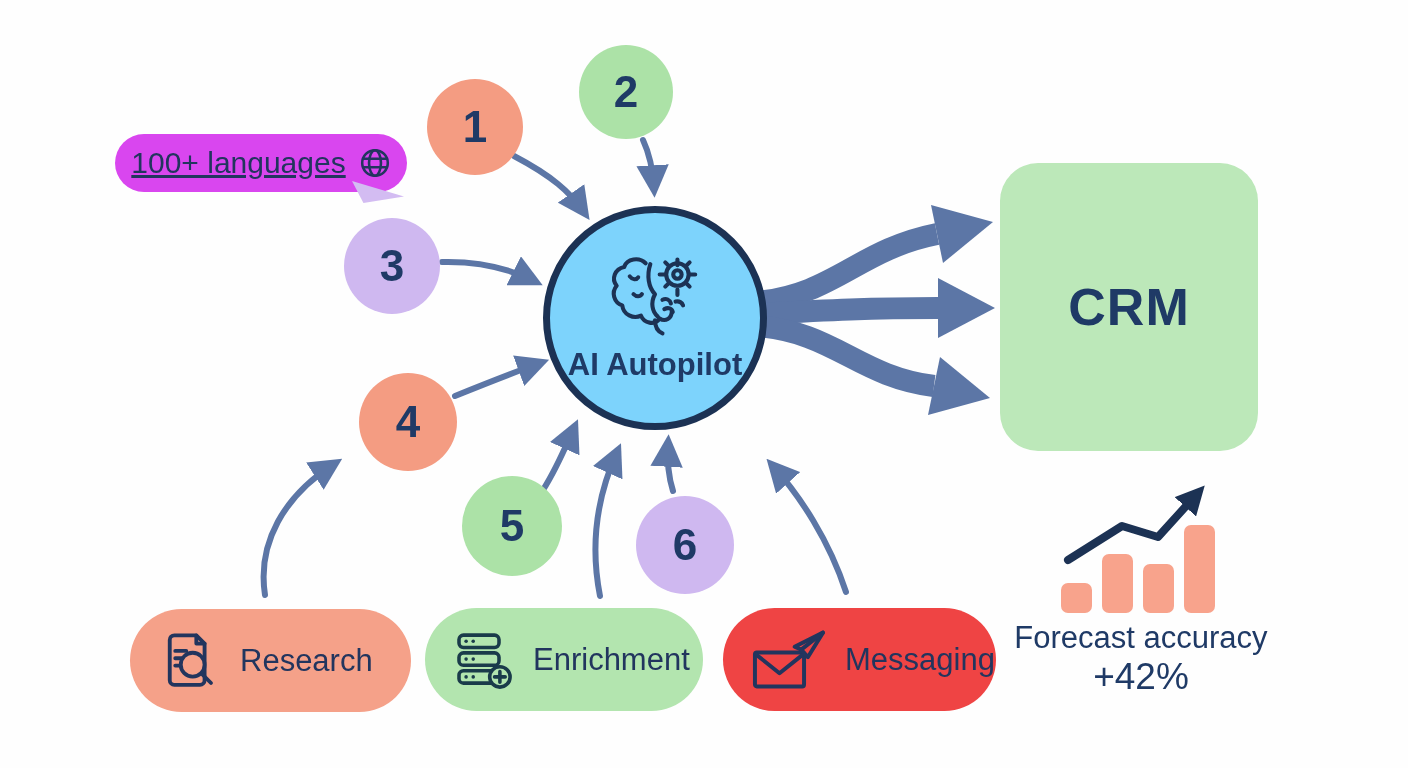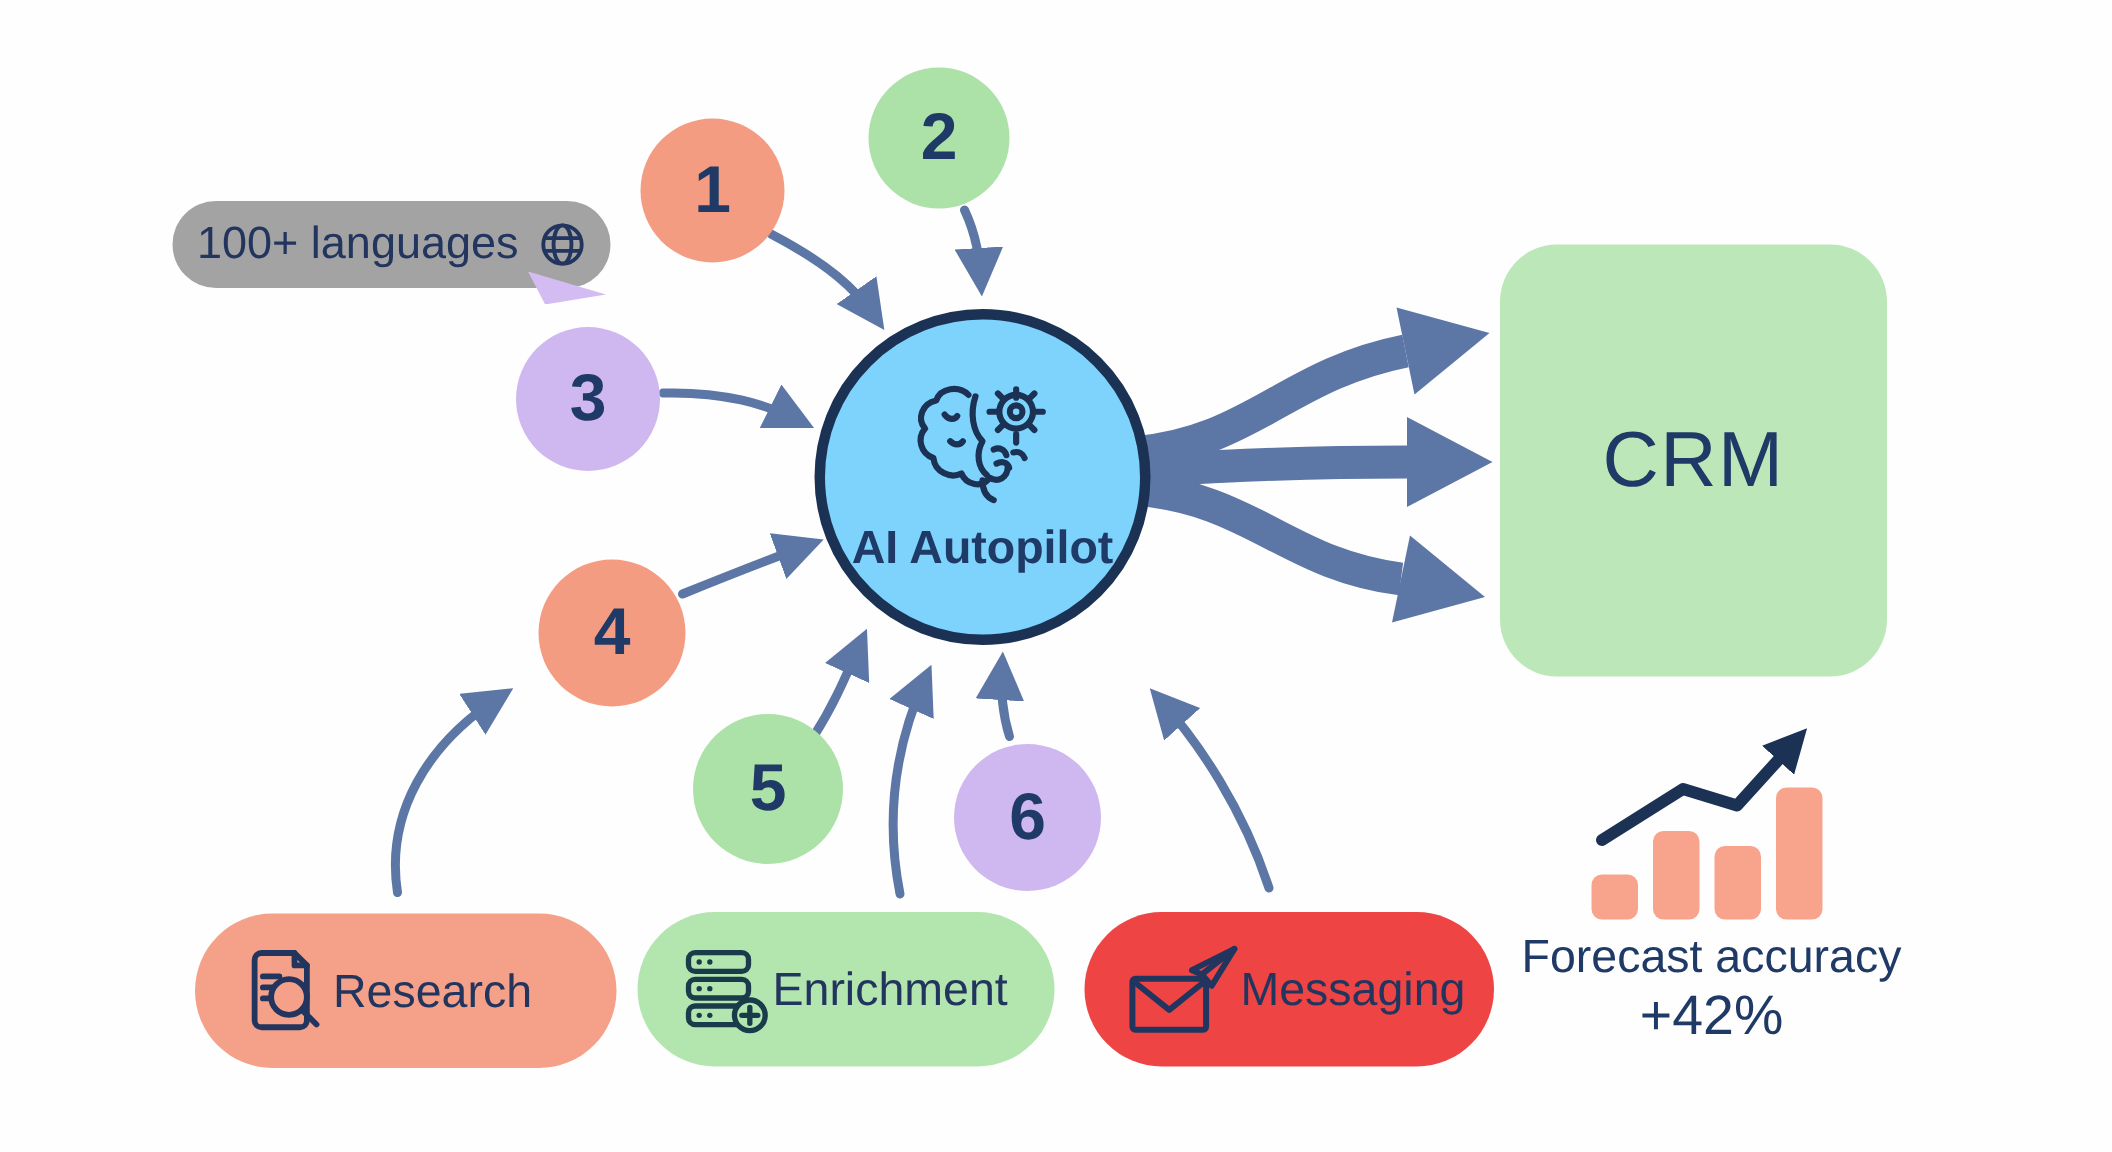--- a/index.html
+++ b/index.html
@@ -8,23 +8,23 @@
     background:#fefefe;
     font-family:"Liberation Sans", sans-serif;
     color:#1F3A66;
   }
   
   svg.arrows{position:absolute; inset:0; z-index:1;}
 
   
   .bubble{
     position:absolute; left:115px; top:134px; width:292px; height:58px;
-    background:#a3a3a3; border-radius:29px; z-index:2;
+    background:#d946ef; border-radius:29px; z-index:2;
     display:flex; align-items:center; justify-content:center; gap:13px;
-    font-size:30px; font-weight:500; color:#22355E;
+    font-size:30px; font-weight:500; color:#22355E;text-decoration:underline;
   }
   .bubble-tail{
     position:absolute; left:352px; top:181px; width:52px; height:22px;
     background:#D3BCF2; z-index:2;
     clip-path:polygon(0 0, 100% 70%, 22% 100%);
   }
   
   .node{
     position:absolute; border-radius:50%; z-index:2;
     display:flex; align-items:center; justify-content:center;
@@ -47,27 +47,27 @@
     z-index:2; display:flex; flex-direction:column; align-items:center;
     justify-content:center; box-sizing:border-box; gap:6px;
   }
   .center-label{font-size:31px; font-weight:700; color:#1F3A66; margin-top:2px;}
 
   
   .crm-box{
     position:absolute; left:1000px; top:163px; width:258px; height:288px;
     background:#BCE8B9; border-radius:38px; z-index:2;
     display:flex; align-items:center; justify-content:center;
-    font-size:52px; font-weight:400; color:#1F3A66; letter-spacing:1px;
+    font-size:52px; font-weight:700; color:#1F3A66; letter-spacing:1px;
   }
 
   
   .pill{
     position:absolute; height:103px; border-radius:52px; z-index:2;
-    display:flex; align-items:center; box-sizing:border-box;
+    display:flex; align-items:center; gap:18px; box-sizing:border-box;
     font-size:31px; font-weight:500; color:#22355E; padding:0 30px 0 26px;
   }
   .pill-research {left:130px; top:609px; width:281px; background:#F5A189;}
   .pill-enrich   {left:425px; top:608px; width:278px; background:#B3E5AF;}
   .pill-message  {left:723px; top:608px; width:273px; background:#ef4444;}
   .pill .picon{flex:0 0 auto; display:flex; align-items:center; justify-content:center;}
 
   
   .forecast-bars{
     position:absolute; left:1061px; top:520px; width:160px; height:93px;

